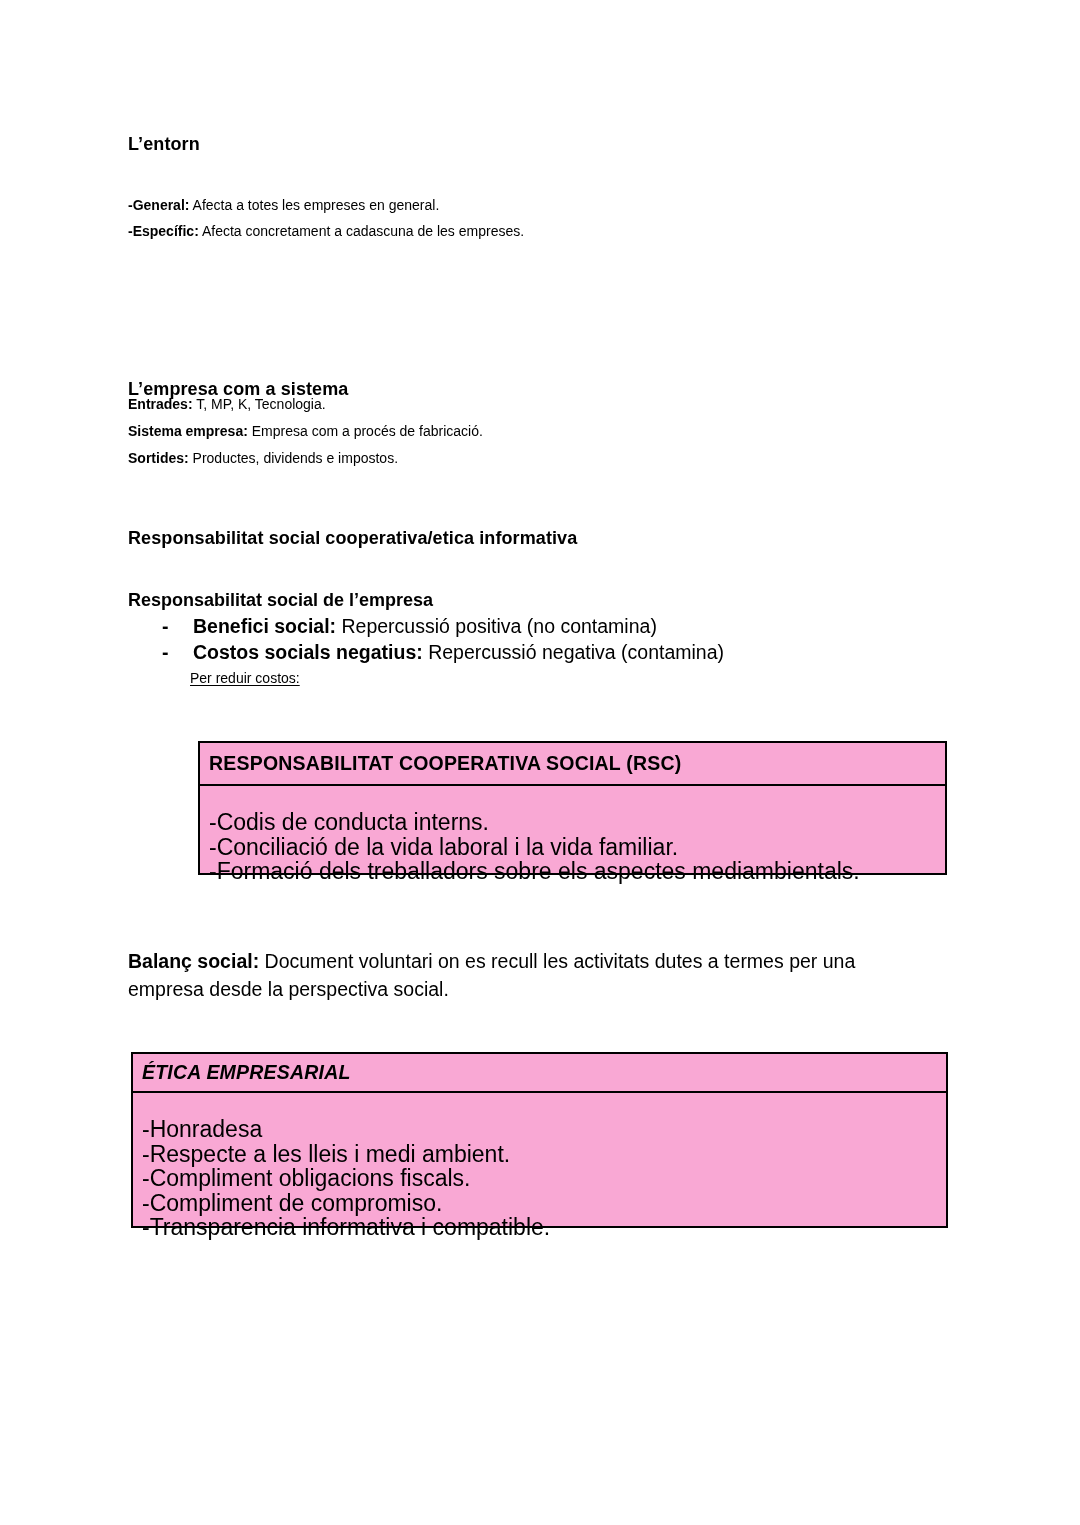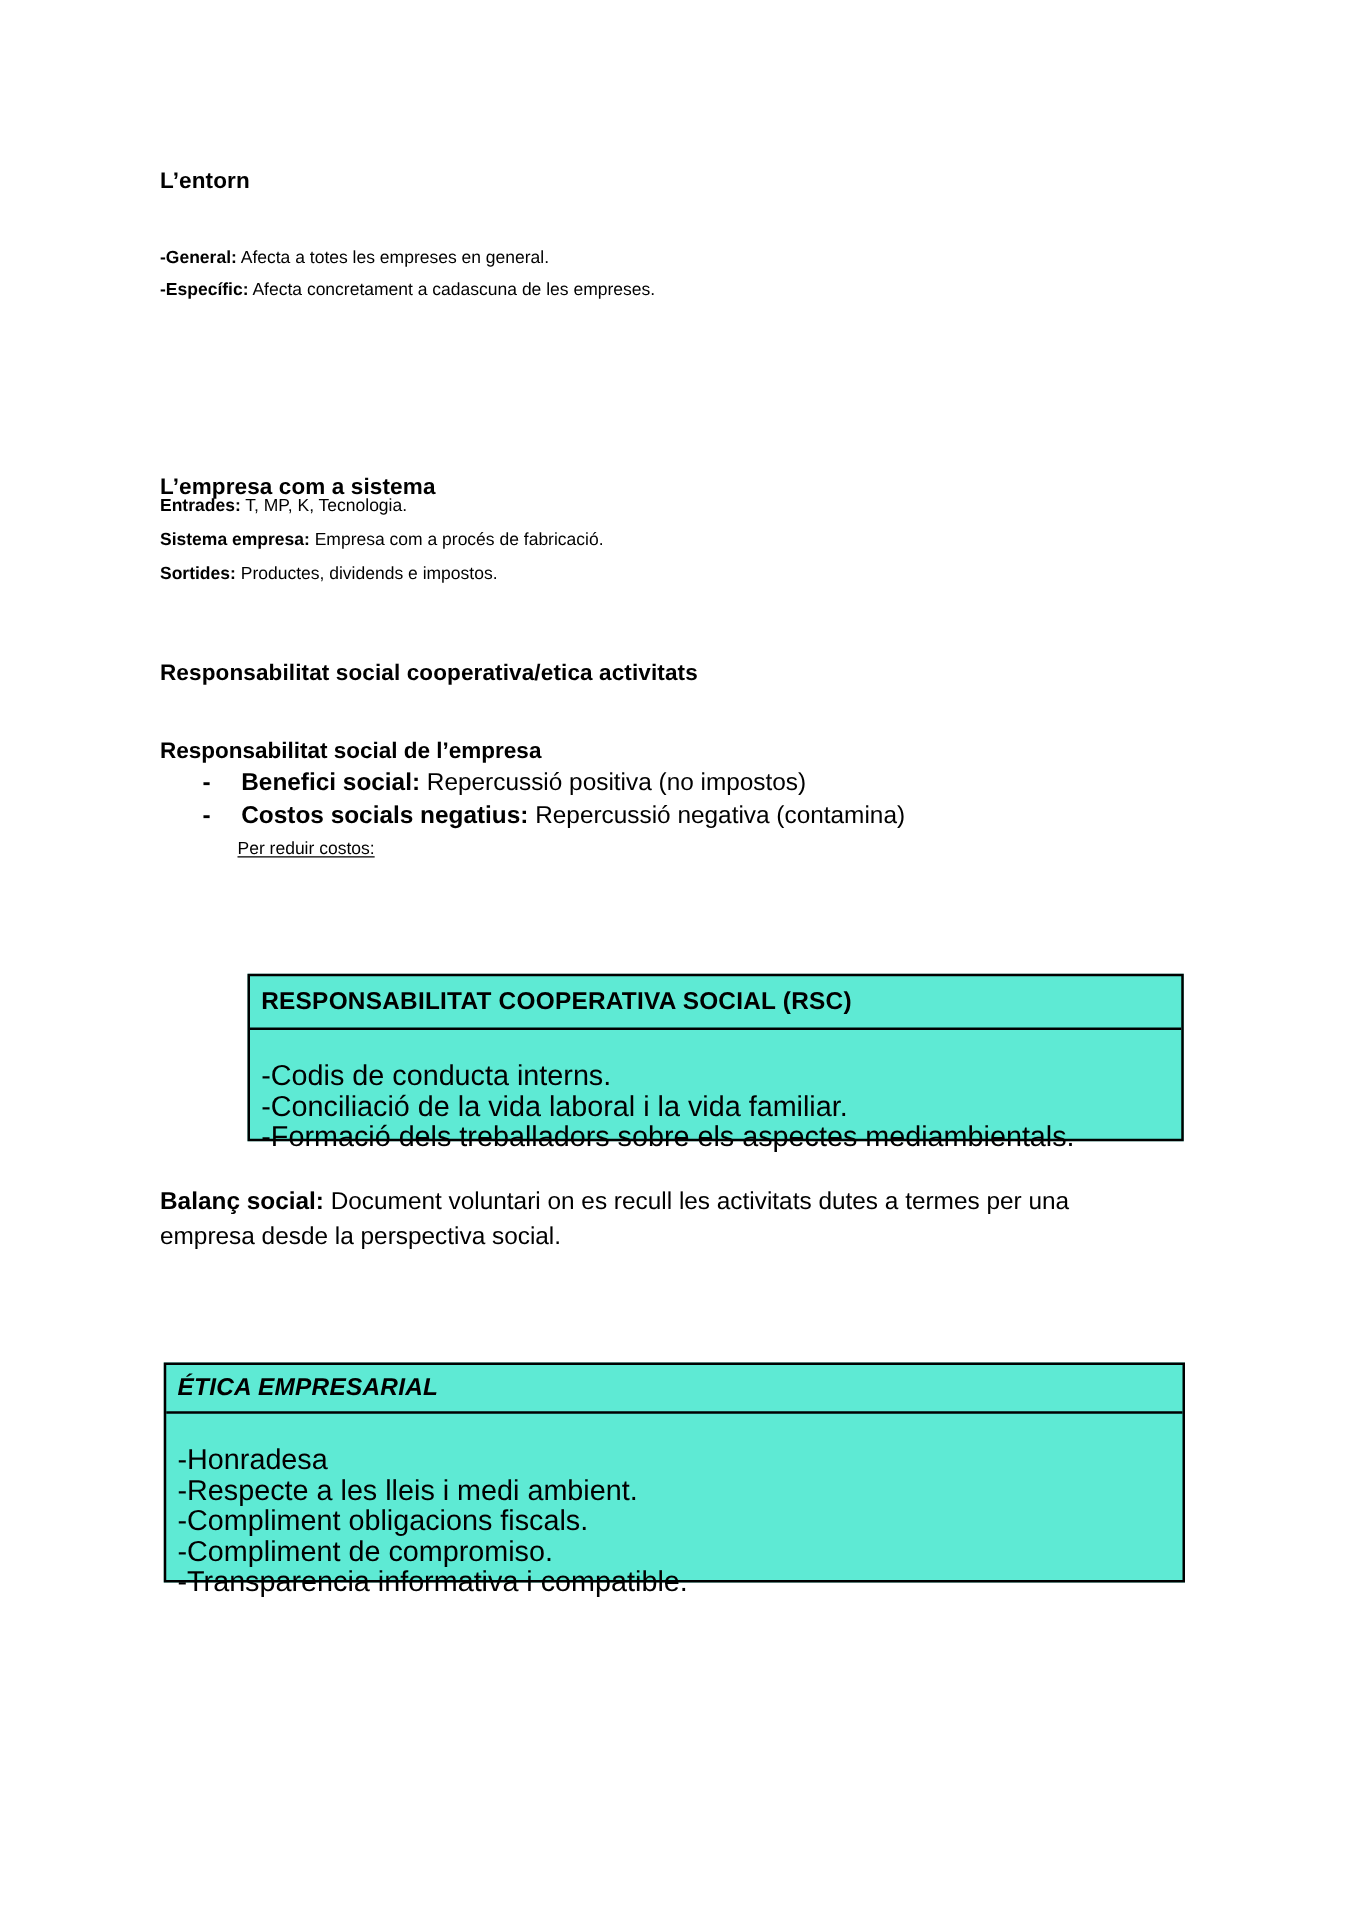--- a/index.html
+++ b/index.html
@@ -70,22 +70,21 @@
   .underlined {
     text-decoration: underline;
     text-underline-offset: 2px;
   }
 
   
   .box {
     position: absolute;
     border: 2px solid #000000;
     box-sizing: border-box;
-    background: #5eead4;
-    margin-top: 38px;
+    background: #f9a8d4;
   }
   .box-header {
     box-sizing: border-box;
     border-bottom: 2px solid #000000;
     font-size: 19.5px;
     font-weight: bold;
     letter-spacing: 0.2px;
     display: flex;
     align-items: center;
     padding-left: 9px;
@@ -128,27 +127,27 @@
   </div>
 
   <div class="abs body-line" style="left:128px; top:419px;">
     <b>Sistema empresa:</b><span> Empresa com a procés de fabricació.</span>
   </div>
 
   <div class="abs body-line" style="left:128px; top:446px;">
     <b>Sortides:</b><span> Productes, dividends e impostos.</span>
   </div>
 
-  <div class="abs h1" style="left:128px; top:525px;">Responsabilitat social cooperativa/etica activitats</div>
+  <div class="abs h1" style="left:128px; top:525px;">Responsabilitat social cooperativa/etica informativa</div>
 
   <div class="abs subhead" style="left:128px; top:588px;">Responsabilitat social de l’empresa</div>
 
   <div class="bullet-row" style="left:162px; top:614px;">
     <span class="bullet-dash">-</span>
-    <span class="bullet-text"><b>Benefici social:</b><span> Repercussió positiva (no impostos)</span></span>
+    <span class="bullet-text"><b>Benefici social:</b><span> Repercussió positiva (no contamina)</span></span>
   </div>
 
   <div class="bullet-row" style="left:162px; top:640px;">
     <span class="bullet-dash">-</span>
     <span class="bullet-text"><b>Costos socials negatius:</b><span> Repercussió negativa (contamina)</span></span>
   </div>
 
   <div class="abs body-line underlined" style="left:190px; top:666px;"> Per reduir costos:</div>
 
   <div class="box" style="left:198px; top:741px; width:749px; height:134px;">

